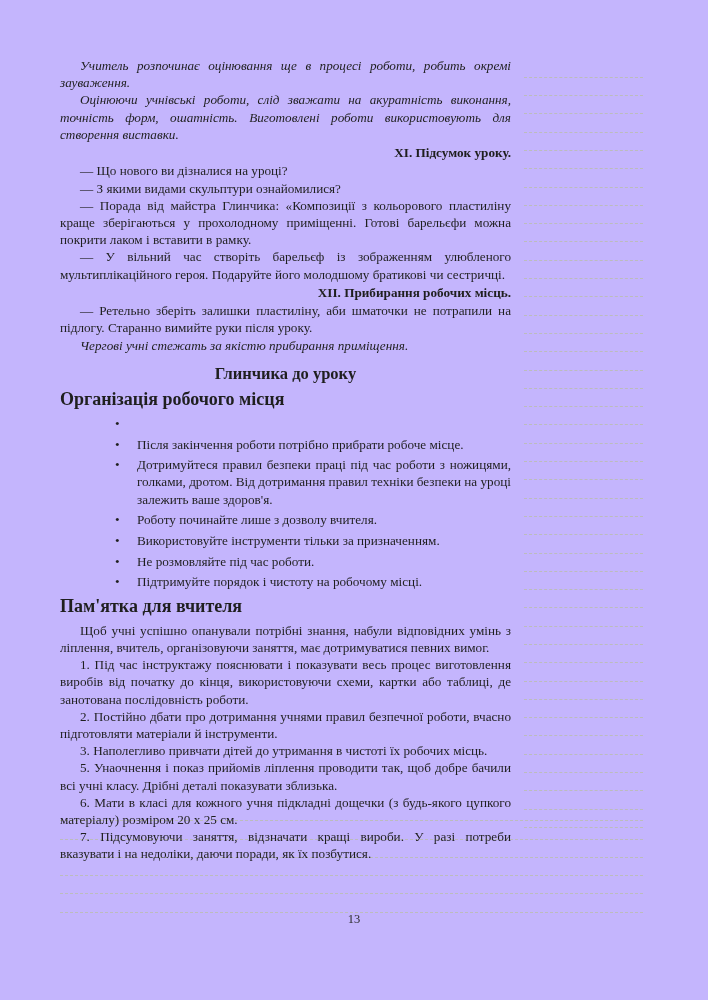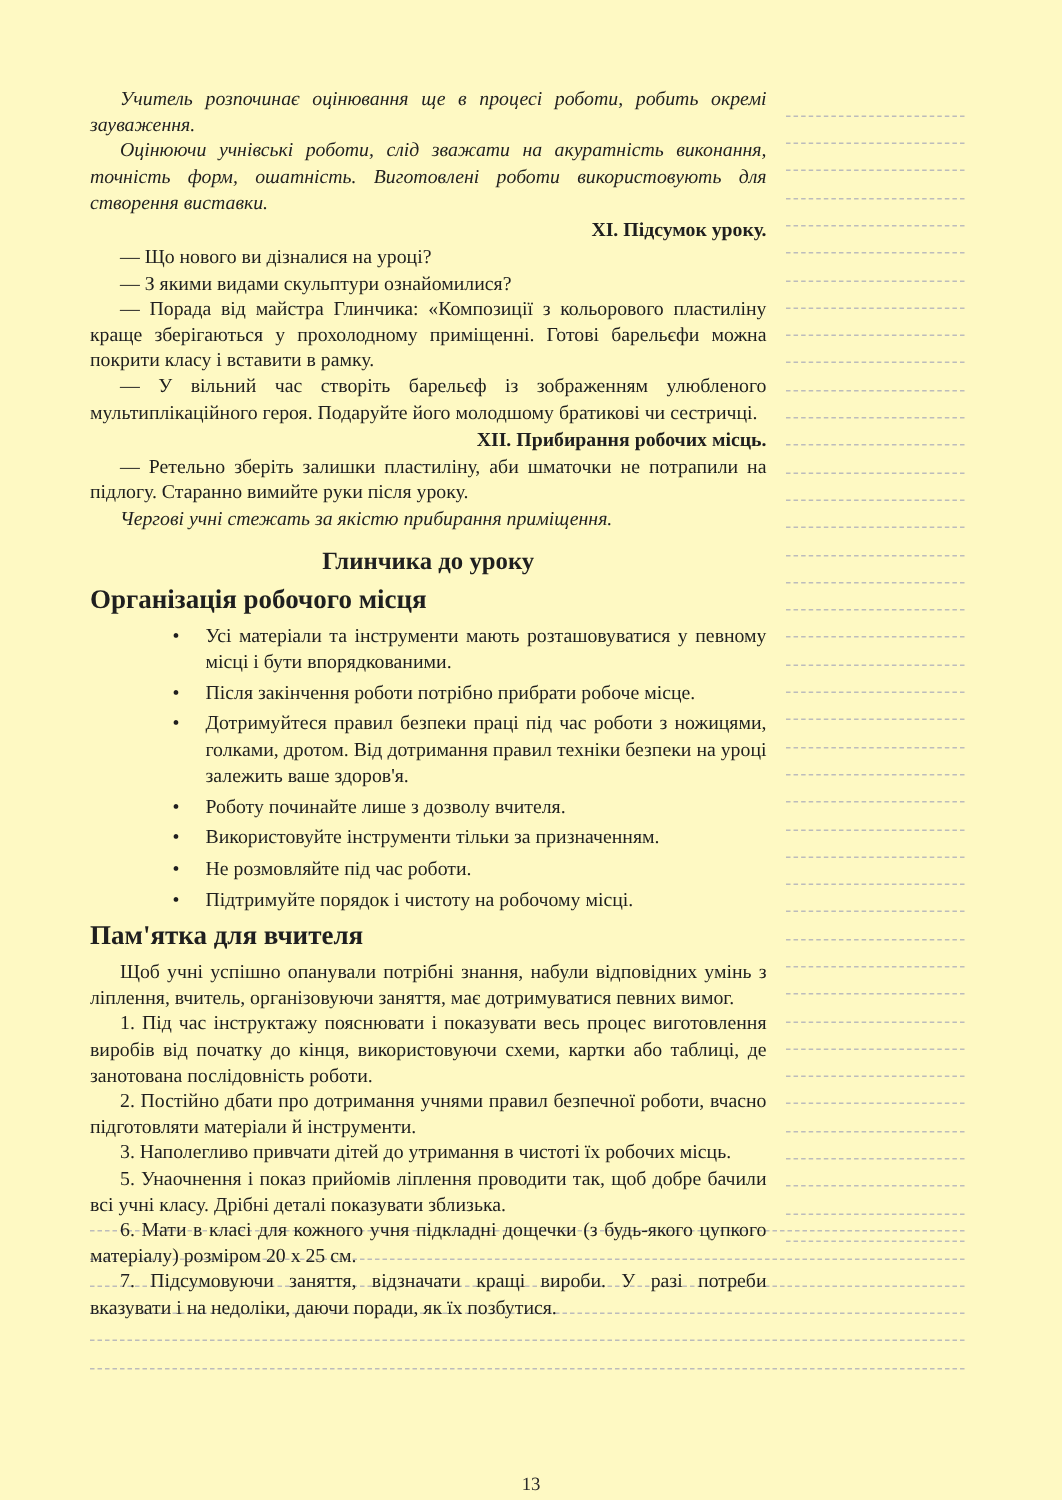--- a/index.html
+++ b/index.html
@@ -1,20 +1,20 @@
 <!DOCTYPE html>
 <html lang="uk"><head>
 <meta charset="utf-8">
 <style>
   html, body { margin: 0; padding: 0; background: #ffffff; }
   .page {
     position: relative;
     width: 708px;
     height: 1000px;
-    background: #fef9c3;
+    background: #c4b5fd;
     font-family: "Liberation Serif", "DejaVu Serif", serif;
     color: #1f1f1f;
     overflow: hidden;
   }
   .text-column {
     position: absolute;
     left: 60px;
     top: 57px;
     width: 451px;
   }
@@ -79,21 +79,21 @@
     top: 803px;
     width: 583px;
   }
   .rule-line {
     height: 17.3px;
     border-bottom: 1px dashed #bcbcbc;
   }
   .page-number {
     position: absolute;
     left: 0;
-    top: 982px;
+    top: 912px;
     width: 708px;
     text-align: center;
     font-size: 12.5px;
     color: #2a2a2a;
   }
 </style>
 </head>
 <body>
 
 <div class="page">
@@ -156,42 +156,41 @@
 
     <p class="italic indent">Учитель розпочинає оцінювання ще в процесі роботи, робить окремі зауваження.</p>
     <p class="italic indent">Оцінюючи учнівські роботи, слід зважати на акуратність виконання, точність форм, ошатність. Виготовлені роботи використовують для створення виставки.</p>
 
     <h3 class="subhead">XI. Підсумок уроку.</h3>
 
     <div>
 
     <p class="indent">— Що нового ви дізналися на уроці?</p>
         <p class="indent">— З якими видами скульптури ознайомилися?</p>
-        <p class="indent">— Порада від майстра Глинчика: «Композиції з кольорового пластиліну краще зберігаються у прохолодному приміщенні. Готові барельєфи можна покрити класу і вставити в рамку.</p>
+        <p class="indent">— Порада від майстра Глинчика: «Композиції з кольорового пластиліну краще зберігаються у прохолодному приміщенні. Готові барельєфи можна покрити лаком і вставити в рамку.</p>
         <p class="indent">— У вільний час створіть барельєф із зображенням улюбленого мультиплікаційного героя. Подаруйте його молодшому братикові чи сестричці.</p>
       </div>
 
     <h3 class="subhead">XII. Прибирання робочих місць.</h3>
 
     <div>
 
     <p class="indent">— Ретельно зберіть залишки пластиліну, аби шматочки не потрапили на підлогу. Старанно вимийте руки після уроку.</p>
       </div>
 
     <p class="italic indent">Чергові учні стежать за якістю прибирання приміщення.</p>
 
     <h1 class="title-lg">Глинчика до уроку</h1>
 
     <h2 class="title-md">Організація робочого місця</h2>
 
     <ul class="bullets">
 
     <li>
           <span class="bullet">•</span>
-          <span class="btext">Усі матеріали та інструменти мають розташовуватися у певному місці і бути впорядкованими.</span>
         </li>
         <li>
           <span class="bullet">•</span>
           <span class="btext">Після закінчення роботи потрібно прибрати робоче місце.</span>
         </li>
         <li>
           <span class="bullet">•</span>
           <span class="btext">Дотримуйтеся правил безпеки праці під час роботи з ножицями, голками, дротом. Від дотримання правил техніки безпеки на уроці залежить ваше здоров'я.</span>
         </li>
         <li>

